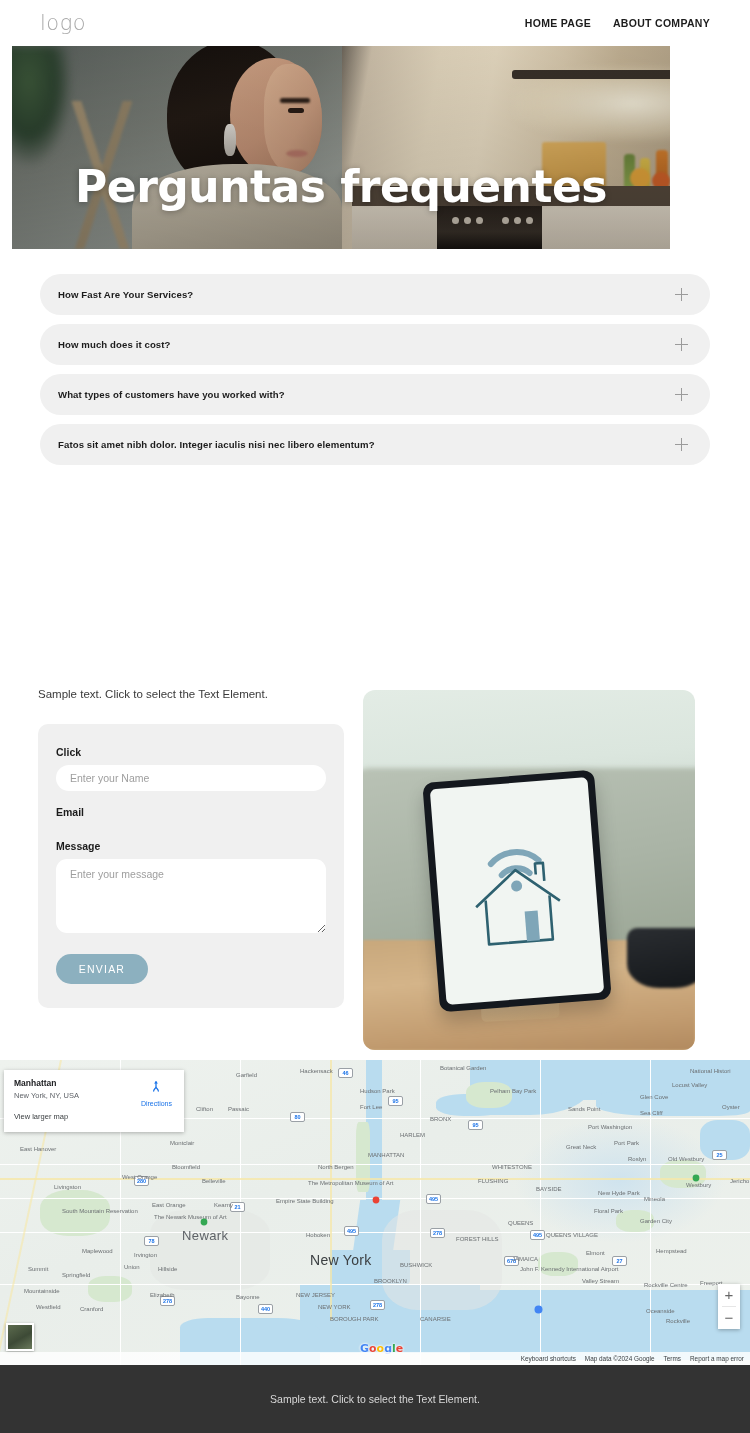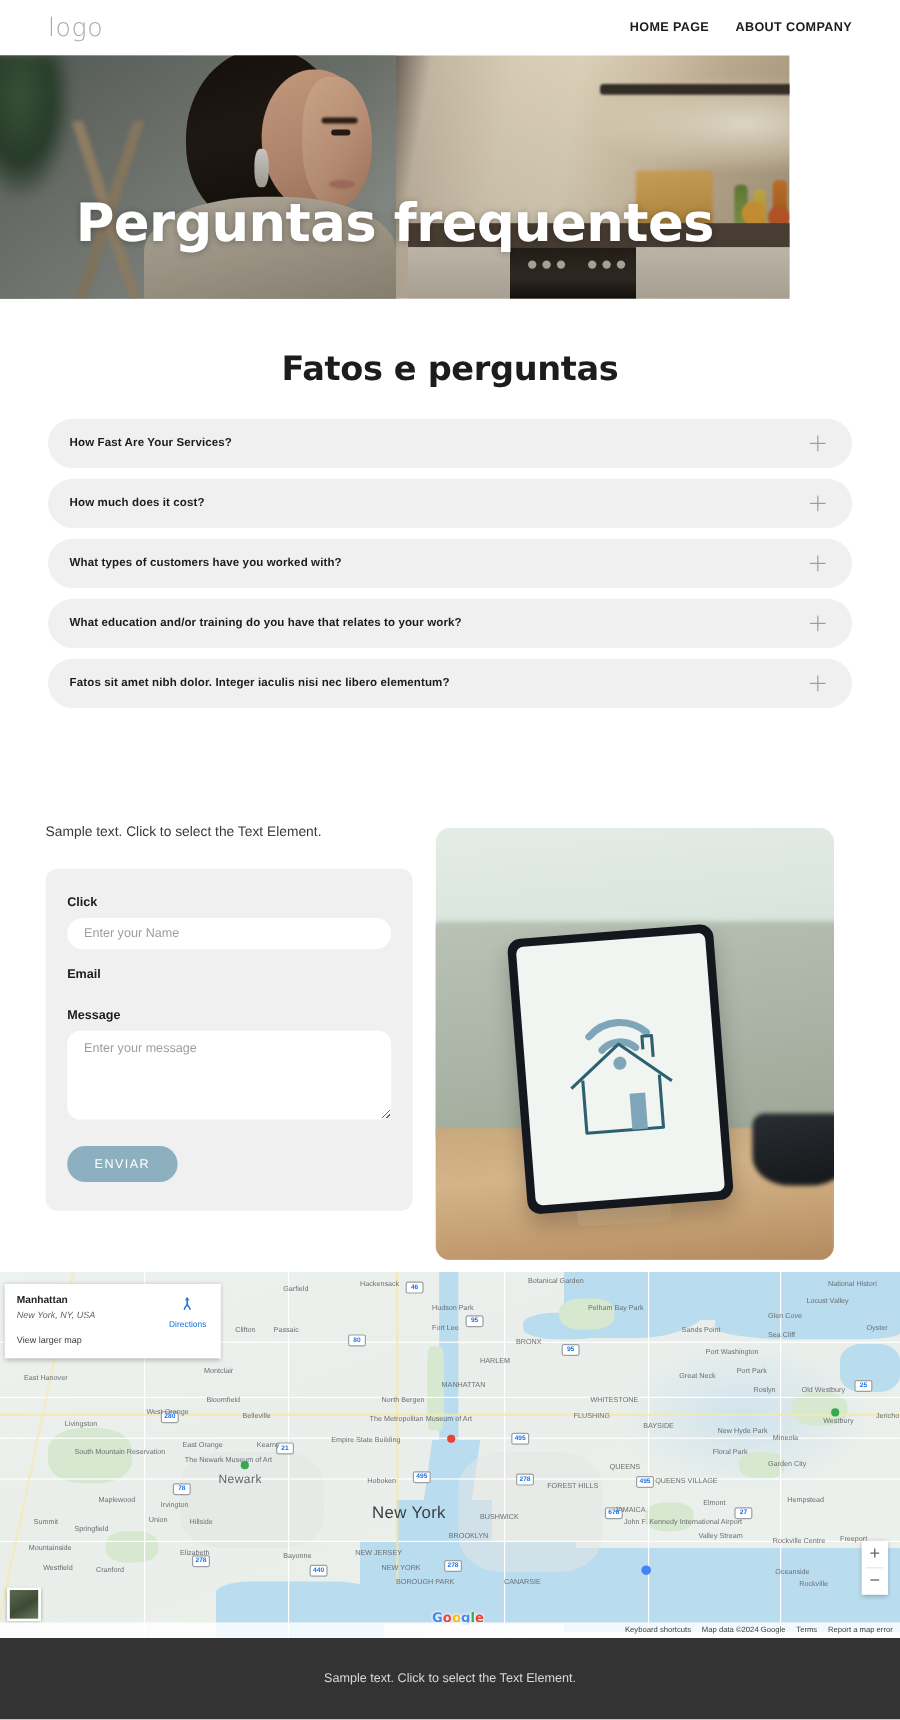--- a/index.html
+++ b/index.html
@@ -37,21 +37,21 @@
     font-size: 10.5px;
     font-weight: bold;
     color: #1c1c1c;
     letter-spacing: 0.3px;
     text-decoration: none;
     white-space: nowrap;
   }
 
   
   .hero {
-    position: absolute; top: 46px; left: 0;
+    position: absolute; top: 46px; left: 12px;
     width: 658px; height: 203px;
     overflow: hidden;
   }
   .hero-img { position: absolute; inset: 0; }
   
   .k-base {
     position: absolute; inset: 0;
     background:
       linear-gradient(100deg,
         #2f3230 0%, #454843 7%, #6d6f68 14%,
@@ -360,21 +360,21 @@
   .map-label {
     position: absolute;
     font-size: 6px;
     color: #6b6f72;
     font-family: "Liberation Sans", sans-serif;
     white-space: nowrap;
   }
   .map-label.big {
     font-size: 14px; color: #3c4043; letter-spacing: .3px;
   }
-  .map-label.mid { font-size: 10px; color: #5f6368; letter-spacing: .4px; }
+  .map-label.mid { font-size: 13px; color: #5f6368; letter-spacing: .4px; }
   .shield {
     position: absolute;
     width: 15px; height: 10px;
     background: #ffffff;
     border: 1px solid #9aa0a6;
     border-radius: 2px;
     font-size: 5.5px;
     color: #1a73e8;
     text-align: center;
     line-height: 9px;
@@ -382,21 +382,21 @@
   }
   .map-card {
     position: absolute; left: 4px; top: 10px;
     width: 180px; height: 62px;
     background: #ffffff;
     box-shadow: 0 1px 4px rgba(0,0,0,.28);
     padding: 8px 10px;
     z-index: 5;
   }
   .mc-title { font-size: 8.5px; font-weight: bold; color: #202124; }
-  .mc-sub { font-size: 7.5px; color: #5f6368; margin-top: 3px; font-style: italic; }
+  .mc-sub { font-size: 7.5px; color: #5f6368; margin-top: 3px; }
   .mc-link { font-size: 7.5px; color: #3c4043; margin-top: 12px; display: inline-block; text-decoration: none; }
   .mc-dir {
     position: absolute; right: 12px; top: 10px;
     text-align: center;
   }
   .mc-dir-label { font-size: 7px; color: #1a73e8; margin-top: 2px; }
   .map-zoom {
     position: absolute; right: 10px; bottom: 36px;
     width: 22px; background: #ffffff;
     box-shadow: 0 1px 4px rgba(0,0,0,.3);
@@ -490,36 +490,31 @@
       <div class="k-eye"></div>
       <div class="k-lips"></div>
       <div class="k-earring"></div>
       <div class="k-sweater"></div>
       <div class="hero-veil"></div>
     </div>
     <div class="hero-title">Perguntas frequentes</div>
   </div>
 
   <div class="faq">
-    <div class="faq-title">Fatos e perguntas</div>
     <div class="faq-list">
       <div class="faq-item">
         <span class="faq-q">How Fast Are Your Services?</span>
         <span class="faq-plus"></span>
       </div>
       <div class="faq-item">
         <span class="faq-q">How much does it cost?</span>
         <span class="faq-plus"></span>
       </div>
       <div class="faq-item">
         <span class="faq-q">What types of customers have you worked with?</span>
-        <span class="faq-plus"></span>
-      </div>
-      <div class="faq-item">
-        <span class="faq-q">What education and/or training do you have that relates to your work?</span>
         <span class="faq-plus"></span>
       </div>
       <div class="faq-item">
         <span class="faq-q">Fatos sit amet nibh dolor. Integer iaculis nisi nec libero elementum?</span>
         <span class="faq-plus"></span>
       </div>
     </div>
   </div>
 
   <div class="contact">

